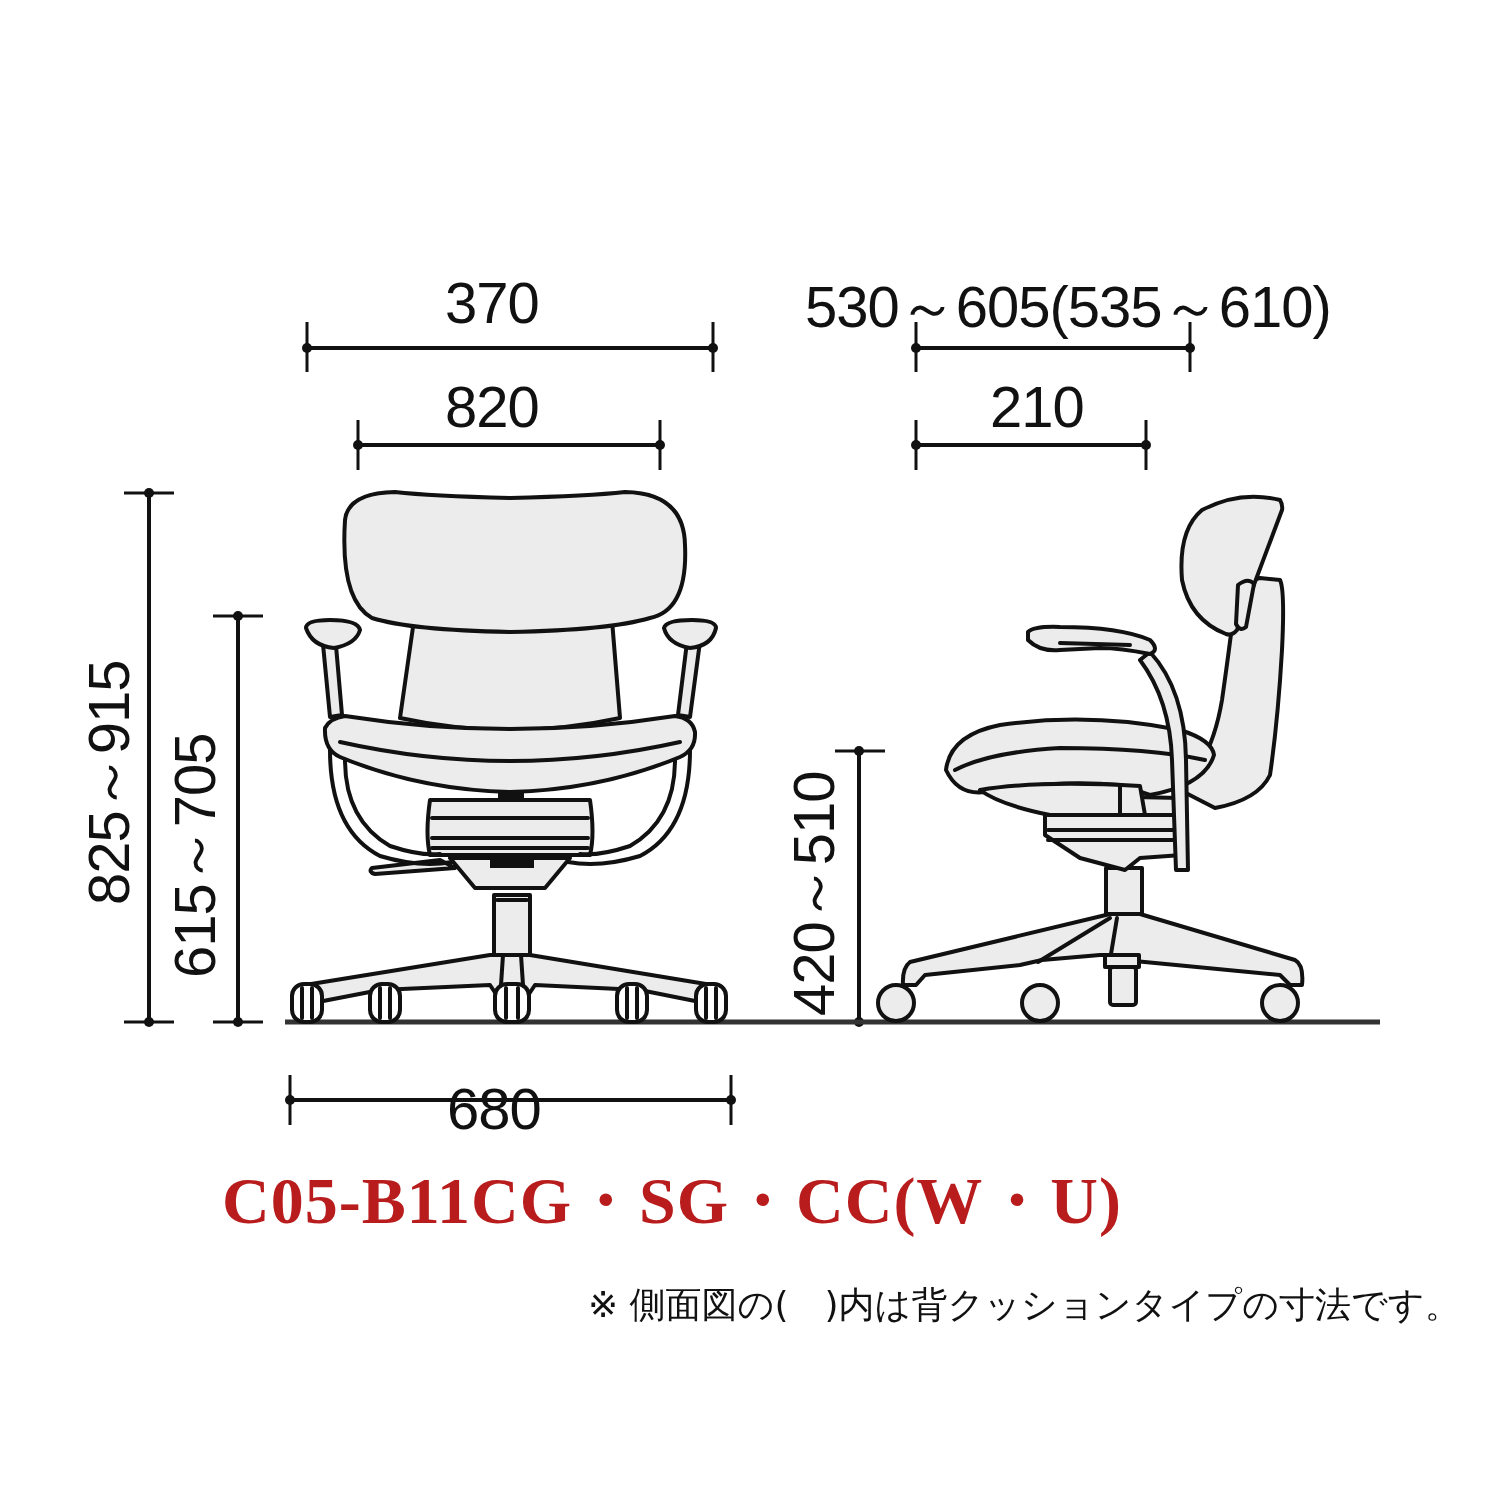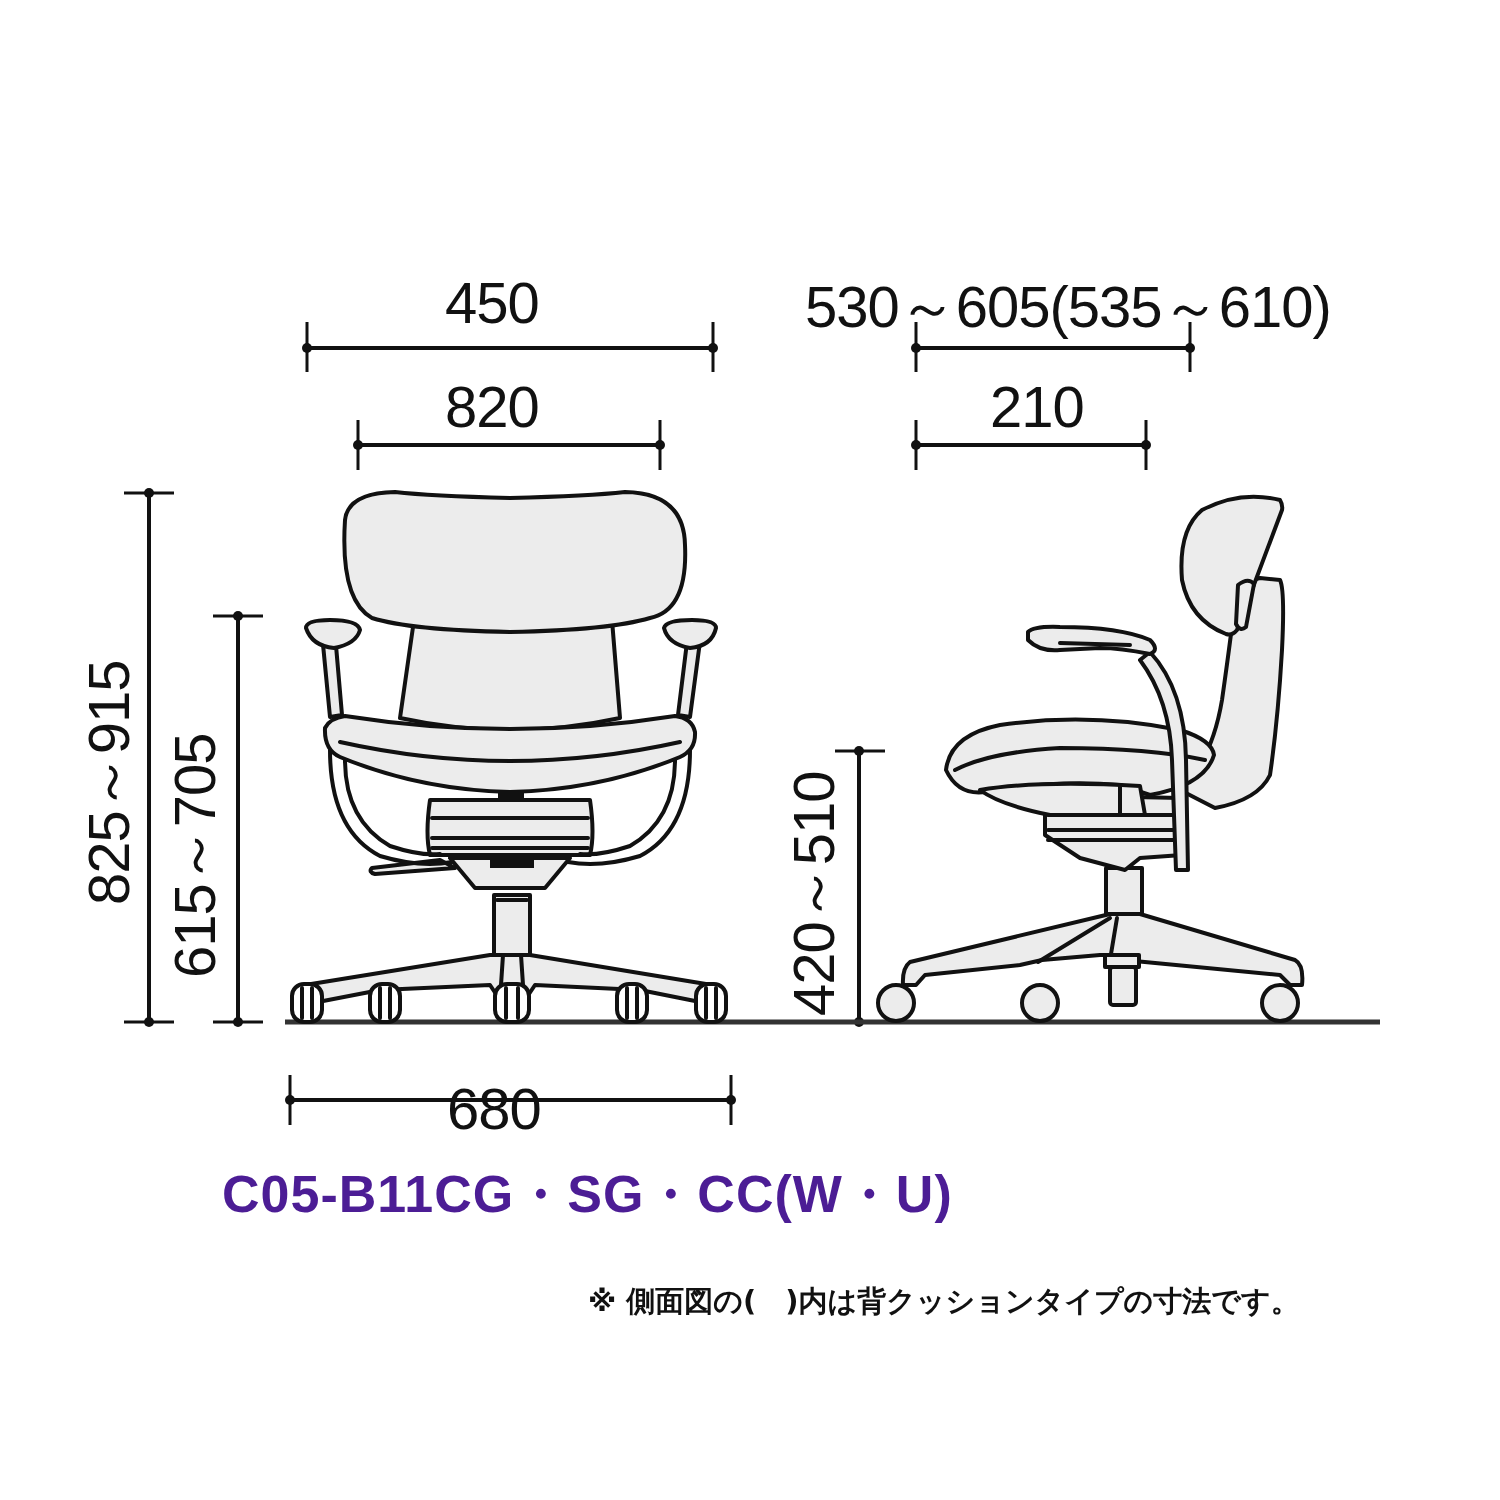--- a/index.html
+++ b/index.html
@@ -14,34 +14,34 @@
     line-height: 1;
     letter-spacing: -1px;
   }
   .dim-label.vert {
     transform-origin: left top;
     transform: rotate(-90deg);
   }
   .model-code {
     position: absolute;
     left: 222px; top: 1168px;
-    font-family: Liberation Sans, sans-serif;
+    font-family: Liberation Serif, serif;
     font-weight: bold;
-    font-size: 52px;
-    color: #4c1d95;
+    font-size: 66px;
+    color: #b91c1c;
     white-space: nowrap;
     letter-spacing: 1px;
     line-height: 1;
   }
   .footnote {
     position: absolute;
     left: 588px; top: 1287px;
     font-family: "DejaVu Sans", "Liberation Sans", sans-serif;
-    font-weight: bold;
-    font-size: 29px;
+    font-weight: normal;
+    font-size: 36px;
     color: #111111;
     white-space: nowrap;
     line-height: 1;
   }
   svg .ln { stroke: #111; stroke-width: 4; fill: none; stroke-linecap: round; stroke-linejoin: round; }
   svg .fl { stroke: #111; stroke-width: 4; fill: #ececec; stroke-linejoin: round; }
   svg .wh { stroke: #111; stroke-width: 4; fill: #ffffff; stroke-linejoin: round; }
   svg .dim { stroke: #111; stroke-width: 4; fill: none; }
   svg .tick { stroke: #111; stroke-width: 3; }
   svg .dot { fill: #111; }
@@ -198,21 +198,21 @@
     <path class="ln" d="M1060,643 L1130,645"></path>
 
     <g>
       <circle class="fl" cx="896" cy="1003" r="18"></circle>
       <circle class="fl" cx="1040" cy="1003" r="18"></circle>
       <circle class="fl" cx="1280" cy="1003" r="18"></circle>
     </g>
   </g>
 </svg>
 
-<div class="dim-label" style="left:445px; top:274px;">450</div>
+<div class="dim-label" style="left:445px; top:274px;">370</div>
 <div class="dim-label" style="left:445px; top:378px;">820</div>
 <div class="dim-label" style="left:805px; top:278px;">530～605(535～610)</div>
 <div class="dim-label" style="left:990px; top:378px;">210</div>
 <div class="dim-label vert" style="left:80px; top:905px;">825～915</div>
 <div class="dim-label vert" style="left:166px; top:978px;">615～705</div>
 <div class="dim-label vert" style="left:785px; top:1016px;">420～510</div>
 <div class="dim-label" style="left:447px; top:1036px;margin-top:44px;">680</div>
 
 <div class="model-code">C05-B11CG・SG・CC(W・U)</div>
 <div class="footnote">※ 側面図の(　)内は背クッションタイプの寸法です。</div>

